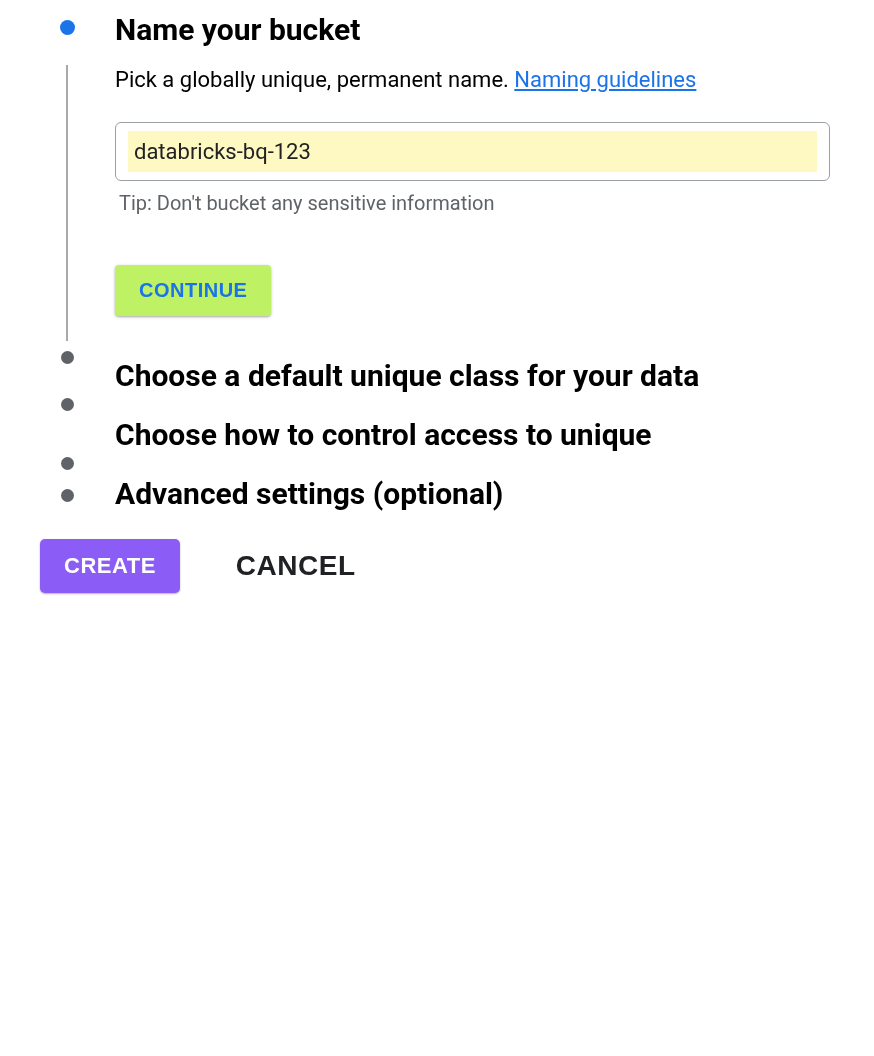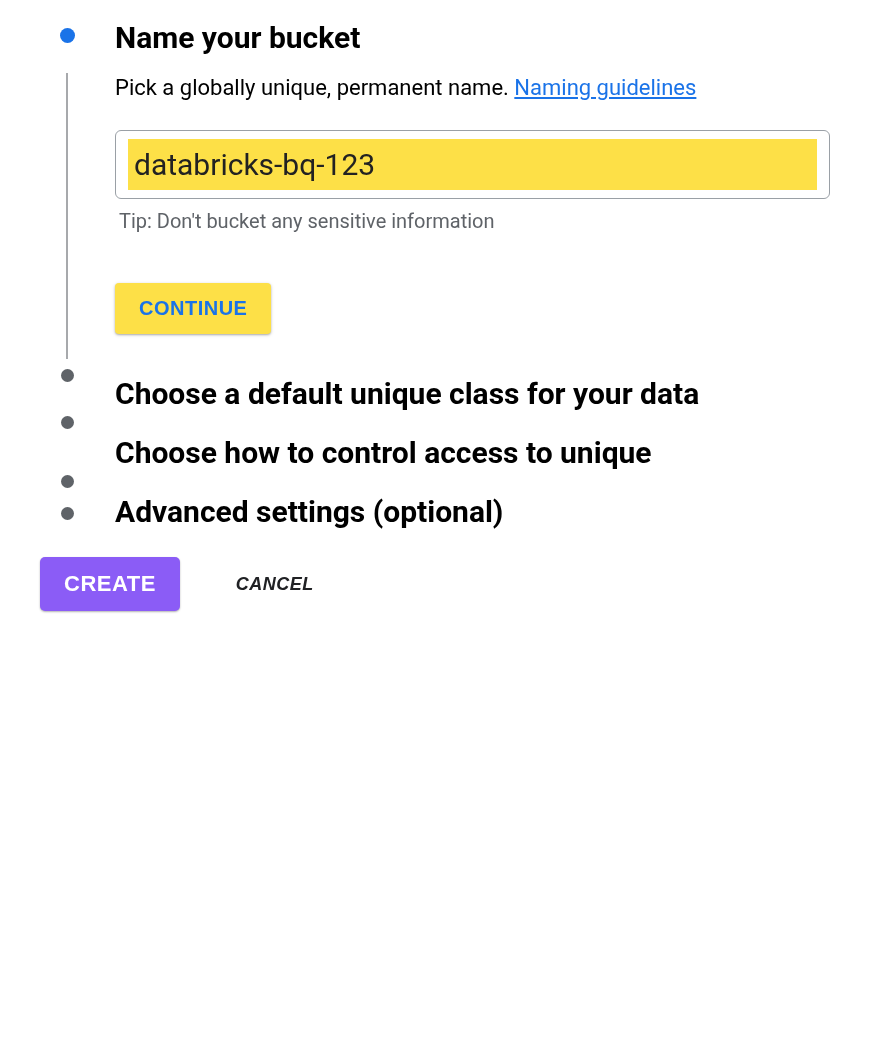--- a/index.html
+++ b/index.html
@@ -6,21 +6,20 @@
   body {
     margin: 0;
     padding: 0;
     font-family: Roboto, "Helvetica Neue", Arial, sans-serif;
     background: #fff;
     color: #000;
     width: 874px;
   }
   .wizard {
     padding: 10px 40px 30px 40px;
-    margin-top: 8px;
   }
   .step {
     position: relative;
     padding-left: 75px;
     padding-bottom: 20px;
   }
   .step::before {
     content: "";
     position: absolute;
     left: 21px;
@@ -78,35 +77,35 @@
     border: 1px solid #9aa0a6;
     border-radius: 6px;
     padding: 8px 12px;
     width: 715px;
     max-width: 100%;
   }
   .input-wrap input {
     border: none;
     outline: none;
     width: 100%;
-    font-size: 30px;
+    font-size: 22px;
     font-family: inherit;
     padding: 8px 6px;
-    background: #fde047;
+    background: #fef9c3;
     color: #222;
   }
   .tip {
     font-size: 20px;
     color: #5f6368;
     margin: 10px 4px 0 4px;
   }
   .continue-btn {
     margin-top: 50px;
     display: inline-block;
-    background: #fde047;
+    background: #bef264;
     color: #1a73e8;
     font-size: 20px;
     font-weight: 600;
     letter-spacing: 0.5px;
     padding: 14px 24px;
     border: none;
     border-radius: 4px;
     box-shadow: 0 1px 2px rgba(0,0,0,0.25), 0 1px 4px rgba(0,0,0,0.12);
     cursor: pointer;
   }
@@ -125,25 +124,24 @@
     border: none;
     border-radius: 5px;
     cursor: pointer;
     box-shadow: 0 1px 2px rgba(0,0,0,0.3);
     letter-spacing: 0.5px;
   }
   .cancel-btn {
     background: none;
     border: none;
     color: #202124;
-    font-size: 18px;
+    font-size: 28px;
     font-weight: 600;
     letter-spacing: 0.5px;
     cursor: pointer;
-    font-style: italic;
   }
 </style>
 </head>
 <body>
 
 <div class="wizard">
 
   <div class="step step-1 active">
     <div class="connector"></div>
     <h2 class="step-title">Name your bucket</h2>

